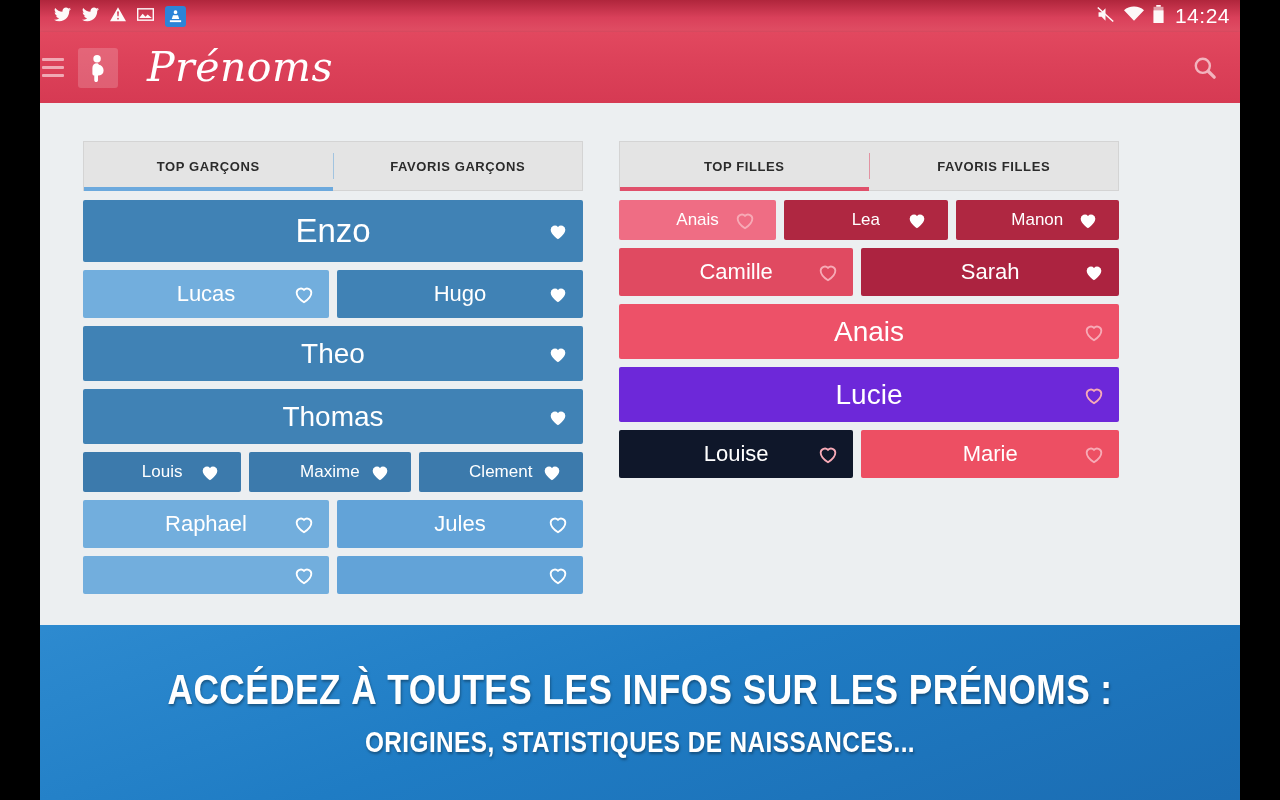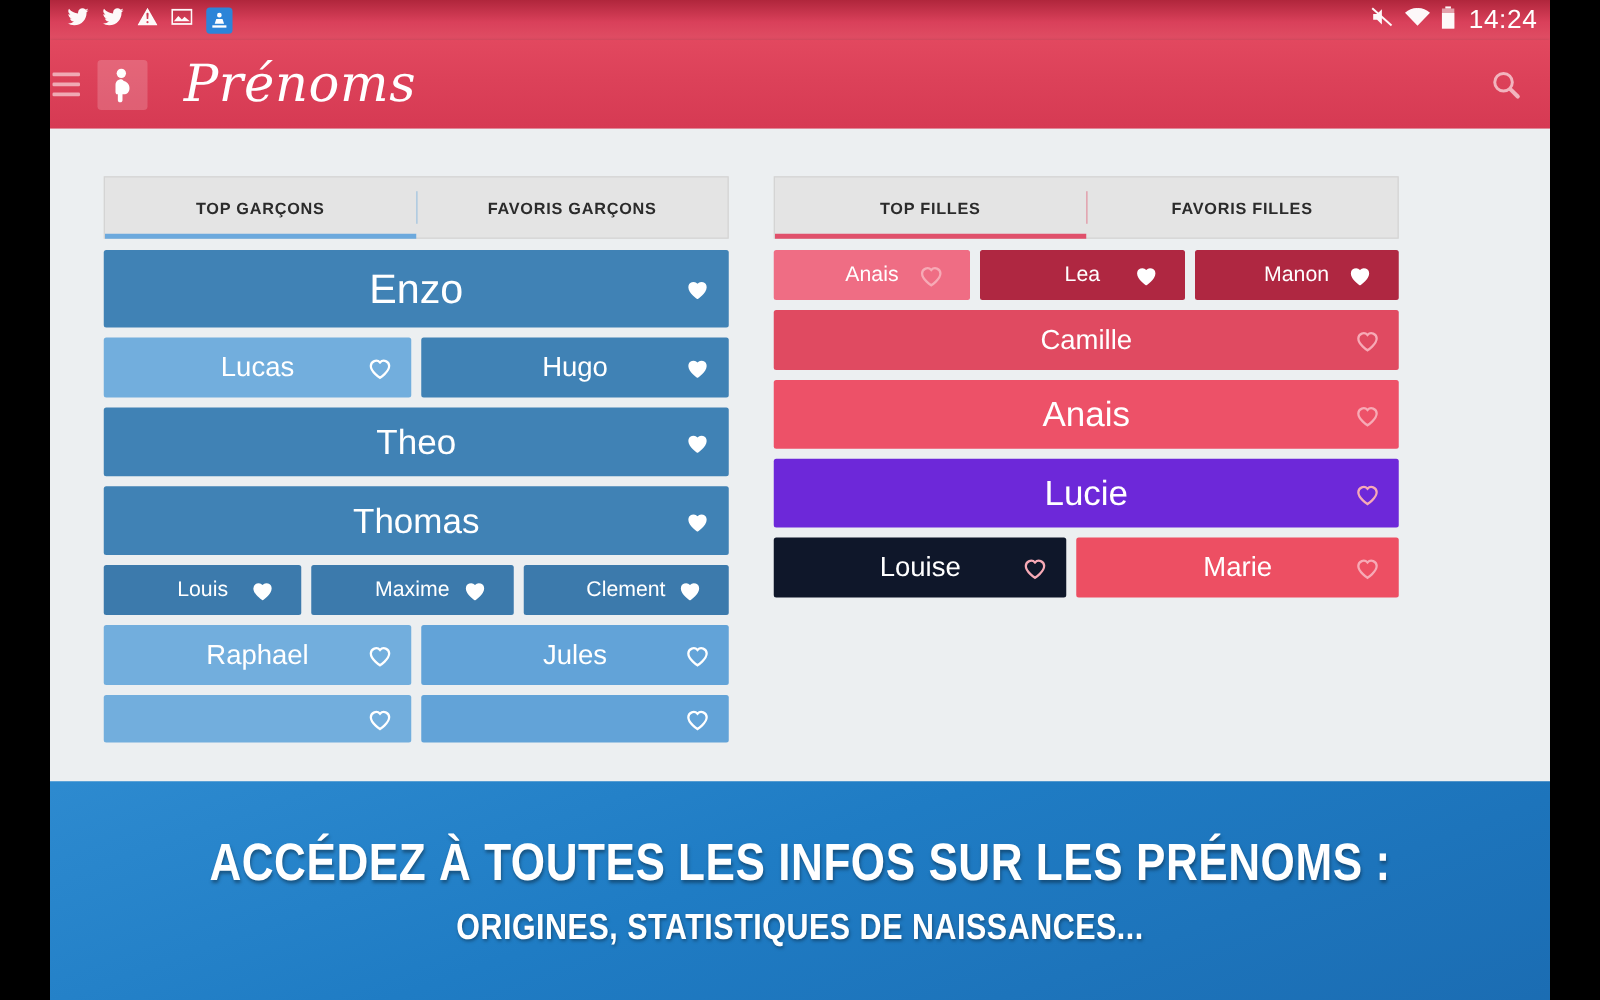--- a/index.html
+++ b/index.html
@@ -392,20 +392,28 @@
             </div>
             <div class="row">
               <div class="tile sz-md" style="background: rgb(224, 74, 97); flex: 1 1 0%;">
                 <span class="nm">Camille</span>
                 <span class="hrt">
                   <svg width="22" height="22" viewBox="0 0 24 24">
                     <path fill="none" stroke="#f7aab6" stroke-width="2" d="M12 21s-8-5.2-8-10.4A4.6 4.6 0 0 1 12 7.6a4.6 4.6 0 0 1 8 3C20 15.8 12 21 12 21z"></path>
                   </svg>
                 </span>
               </div>
+              <div class="tile sz-md" style="background: rgb(172, 35, 64); flex: 1.1 1 0%;">
+                <span class="nm">Sarah</span>
+                <span class="hrt">
+                  <svg width="22" height="22" viewBox="0 0 24 24">
+                    <path fill="#fff" d="M12 21s-8-5.2-8-10.4A4.6 4.6 0 0 1 12 7.6a4.6 4.6 0 0 1 8 3C20 15.8 12 21 12 21z"></path>
+                  </svg>
+                </span>
+              </div>
             </div>
             <div class="row">
               <div class="tile sz-lg" style="background: rgb(237, 81, 104); flex: 1 1 0%;">
                 <span class="nm">Anais</span>
                 <span class="hrt">
                   <svg width="22" height="22" viewBox="0 0 24 24">
                     <path fill="none" stroke="#f7aab6" stroke-width="2" d="M12 21s-8-5.2-8-10.4A4.6 4.6 0 0 1 12 7.6a4.6 4.6 0 0 1 8 3C20 15.8 12 21 12 21z"></path>
                   </svg>
                 </span>
               </div>

